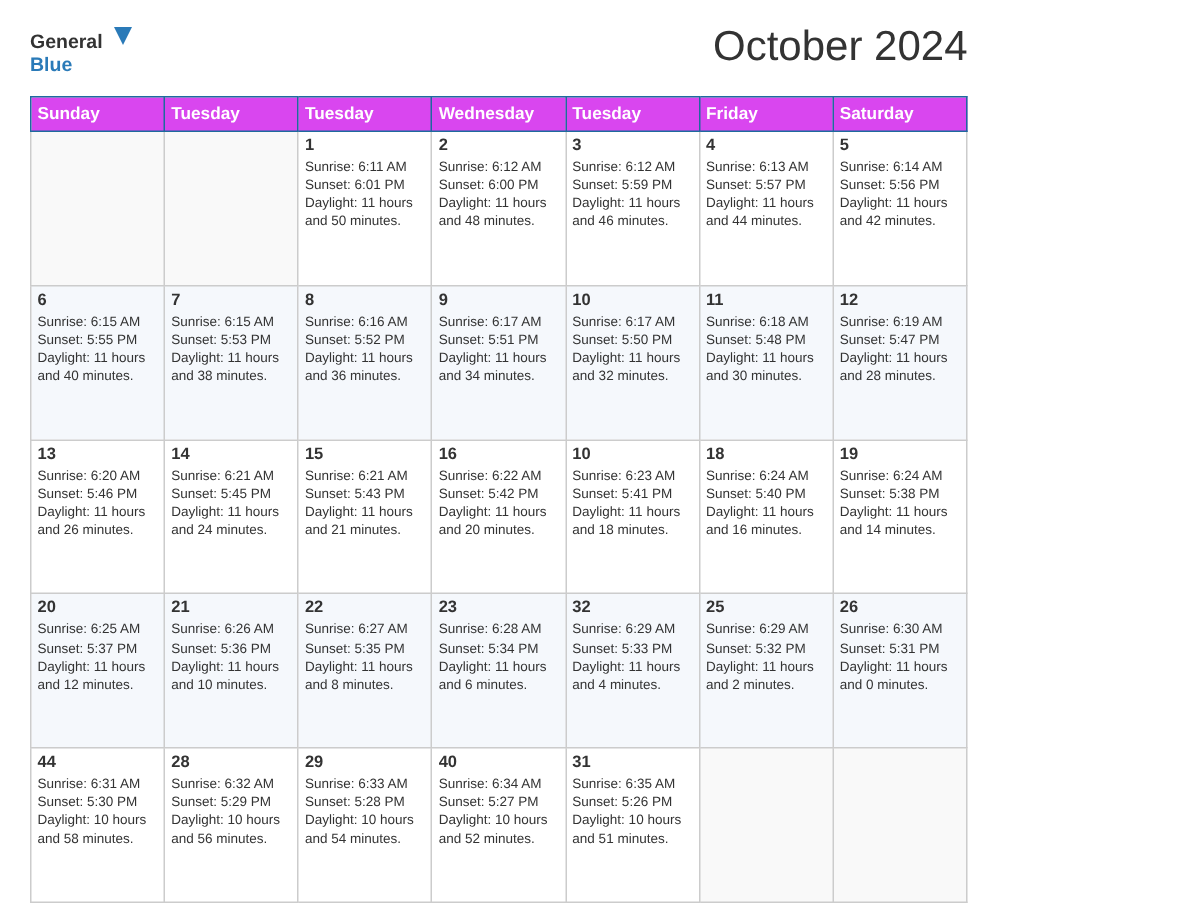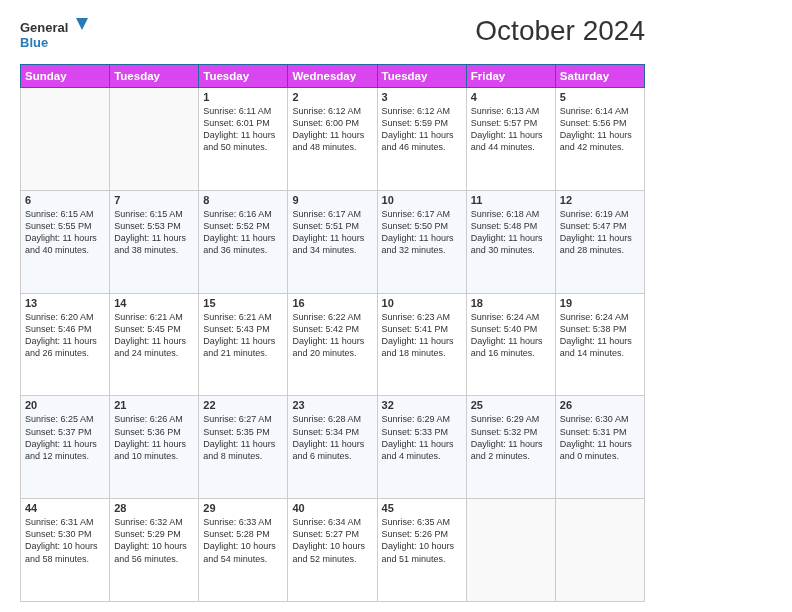--- a/index.html
+++ b/index.html
@@ -243,21 +243,21 @@
           </td>
           <td>
             <span class="day-num">29</span>
             <div class="cell-text">Sunrise: 6:33 AM<br>Sunset: 5:28 PM<br>Daylight: 10 hours and 54 minutes.</div>
           </td>
           <td>
             <span class="day-num">40</span>
             <div class="cell-text">Sunrise: 6:34 AM<br>Sunset: 5:27 PM<br>Daylight: 10 hours and 52 minutes.</div>
           </td>
           <td>
-            <span class="day-num">45</span>
+            <span class="day-num">31</span>
             <div class="cell-text">Sunrise: 6:35 AM<br>Sunset: 5:26 PM<br>Daylight: 10 hours and 51 minutes.</div>
           </td>
           <td class="empty"></td>
           <td class="empty"></td>
         </tr>
       </tbody>
   </table>
 </div>
 
 </body></html>

